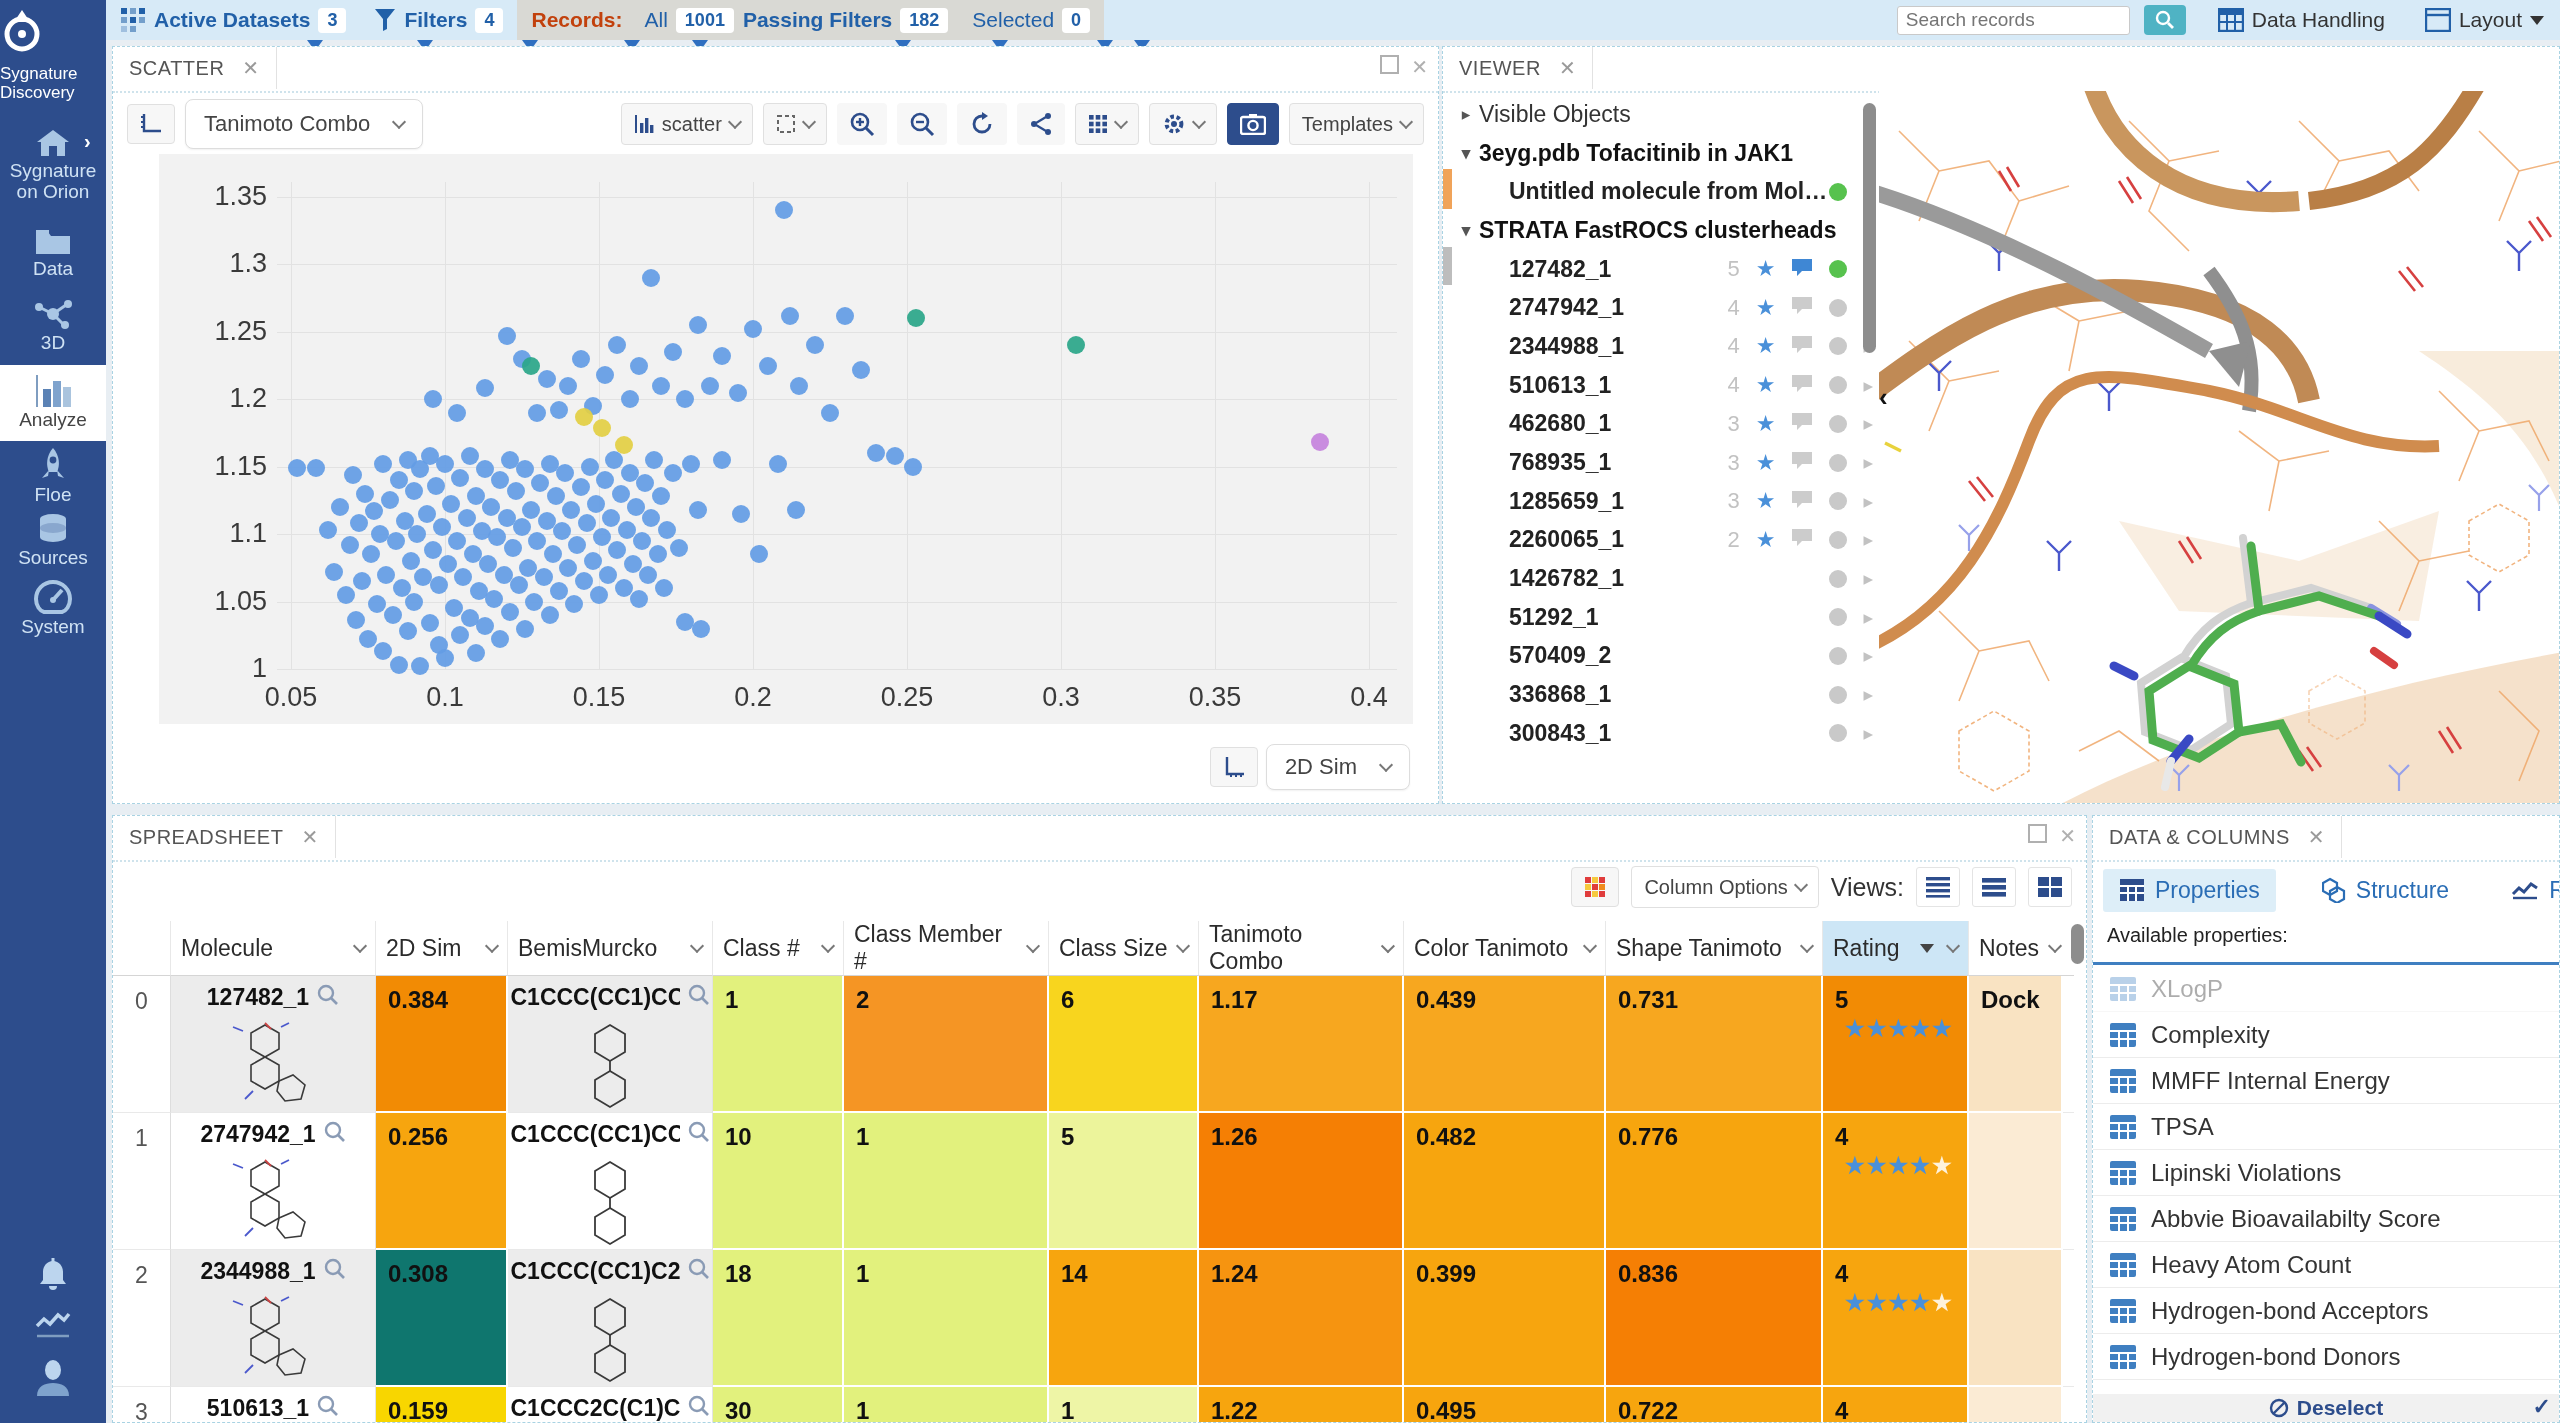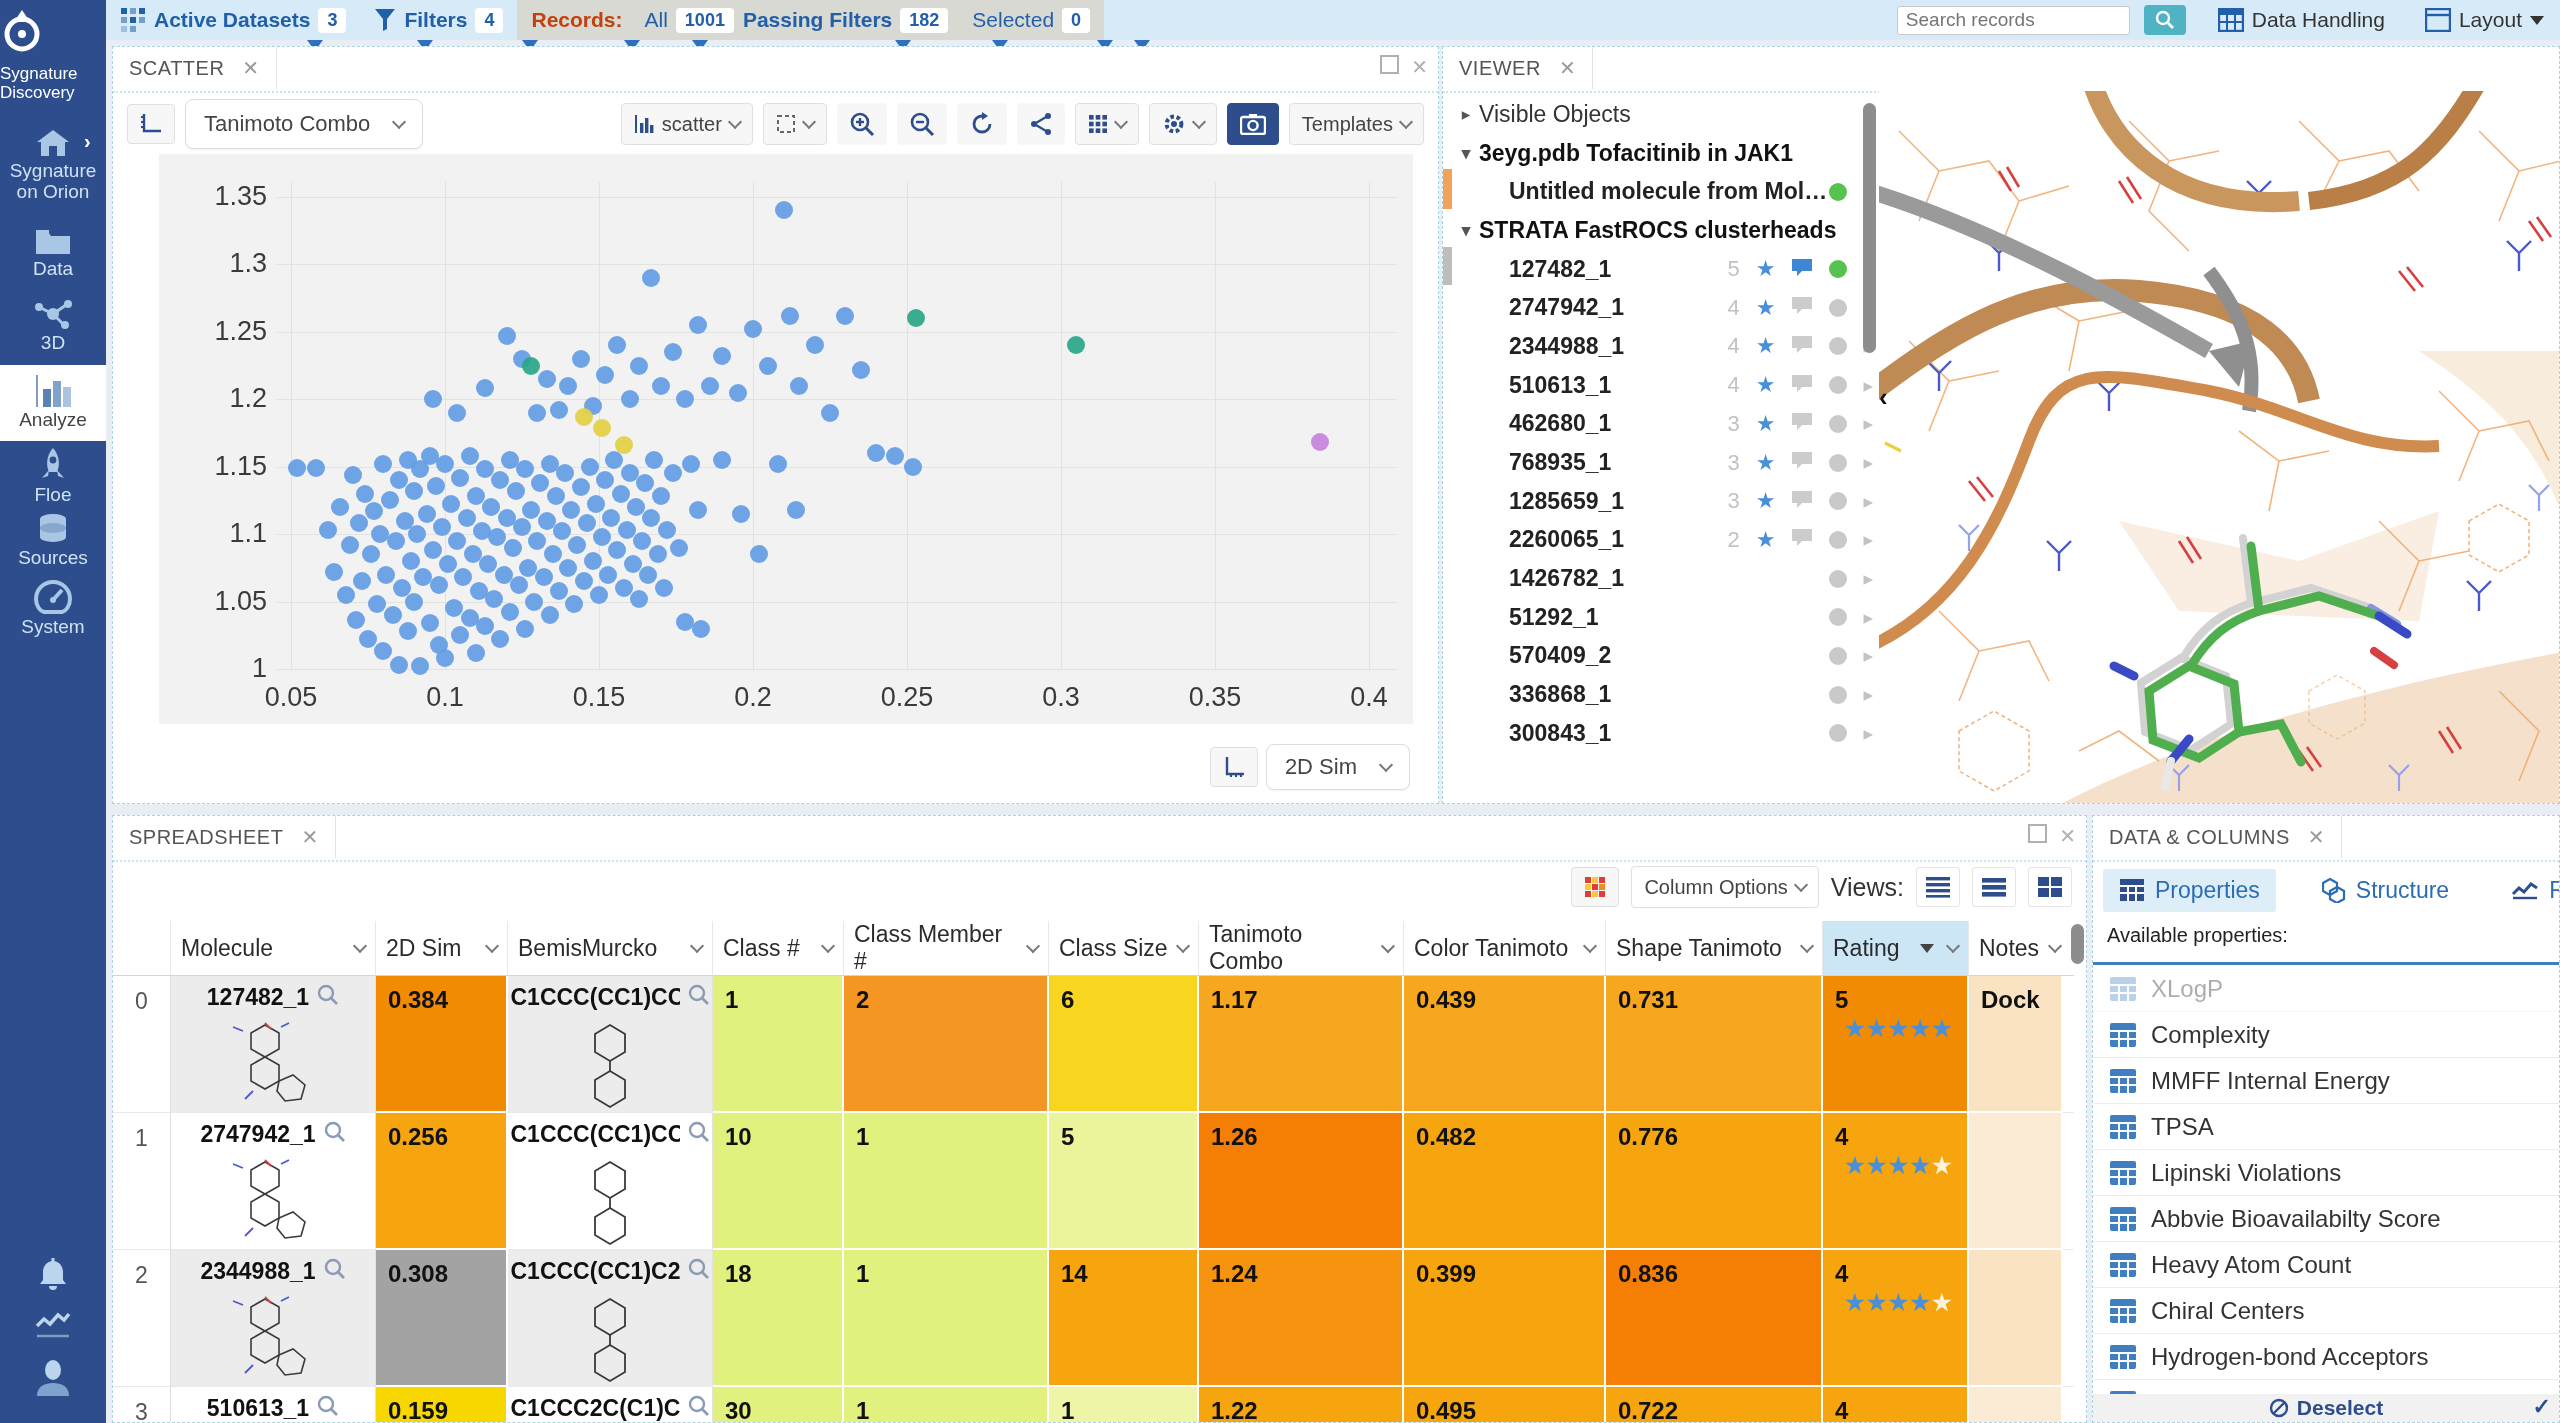--- a/index.html
+++ b/index.html
@@ -1094,21 +1094,21 @@
               <path d="M66,60 l14,-6 12,10 -4,14 -16,2 -8,-10 z"></path>
             </g>
             <g stroke="#4a58cc" stroke-width="1.8">
               <path d="M30,10 l-10,-4"></path>
               <path d="M68,6 l8,-4"></path>
               <path d="M40,70 l-8,8"></path>
             </g>
             <path d="M52,2 l6,6" stroke="#cc4444" stroke-width="1.8"></path>
           </svg>
         </div>
-        <div class="cell" style="left: 263px; top: 329px; width: 132px; height: 137px; background: #a3a3a3;"><span>0.308</span></div>
+        <div class="cell" style="left: 263px; top: 329px; width: 132px; height: 137px; background: #0f766e;"><span>0.308</span></div>
         <div class="cell plain" style="left: 395px; top: 329px; width: 205px; height: 137px; background: rgb(236, 236, 236); padding: 8px 0px 0px; text-align: center;">
           <div class="molname">
             <span style="font-size:23px;white-space:nowrap;overflow:hidden;max-width:169px;">C1CCC(CC1)C2C...</span>
             <svg width="22" height="22" viewBox="0 0 22 22">
               <circle cx="9" cy="9" r="7" fill="none" stroke="#8a9bb5" stroke-width="2.4"></circle>
               <line x1="14" y1="14" x2="20" y2="20" stroke="#8a9bb5" stroke-width="2.6"></line>
             </svg>
           </div>
           <svg class="sketch" width="110" height="96" viewBox="0 0 110 96">
             <g fill="none" stroke="#3a3a3a" stroke-width="1.8">
@@ -1285,44 +1285,32 @@
         <div class="dc-item">
           <svg width="28" height="26" viewBox="0 0 28 26">
             <rect x="1" y="1" width="26" height="24" rx="2" fill="#3f7fc1"></rect>
             <g stroke="#fff" stroke-width="2">
               <line x1="1" y1="9" x2="27" y2="9"></line>
               <line x1="10" y1="9" x2="10" y2="25"></line>
               <line x1="19" y1="9" x2="19" y2="25"></line>
               <line x1="1" y1="17" x2="27" y2="17"></line>
             </g>
           </svg>
-          <span>Chiral Centers</span>
+          <span>Hydrogen-bond Acceptors</span>
         </div>
         <div class="dc-item">
           <svg width="28" height="26" viewBox="0 0 28 26">
             <rect x="1" y="1" width="26" height="24" rx="2" fill="#3f7fc1"></rect>
             <g stroke="#fff" stroke-width="2">
               <line x1="1" y1="9" x2="27" y2="9"></line>
               <line x1="10" y1="9" x2="10" y2="25"></line>
               <line x1="19" y1="9" x2="19" y2="25"></line>
               <line x1="1" y1="17" x2="27" y2="17"></line>
             </g>
           </svg>
-          <span>Hydrogen-bond Acceptors</span>
-        </div>
-        <div class="dc-item">
-          <svg width="28" height="26" viewBox="0 0 28 26">
-            <rect x="1" y="1" width="26" height="24" rx="2" fill="#3f7fc1"></rect>
-            <g stroke="#fff" stroke-width="2">
-              <line x1="1" y1="9" x2="27" y2="9"></line>
-              <line x1="10" y1="9" x2="10" y2="25"></line>
-              <line x1="19" y1="9" x2="19" y2="25"></line>
-              <line x1="1" y1="17" x2="27" y2="17"></line>
-            </g>
-          </svg>
           <span>Hydrogen-bond Donors</span>
         </div>
       </div>
     <div class="dc-bottom">
       <span class="dsel">
         <svg width="20" height="20" viewBox="0 0 20 20">
             <circle cx="10" cy="10" r="8" fill="none" stroke="#2d4d8c" stroke-width="2.4"></circle>
             <line x1="4.5" y1="15.5" x2="15.5" y2="4.5" stroke="#2d4d8c" stroke-width="2.4"></line>
           </svg>
         <span>Deselect</span>

